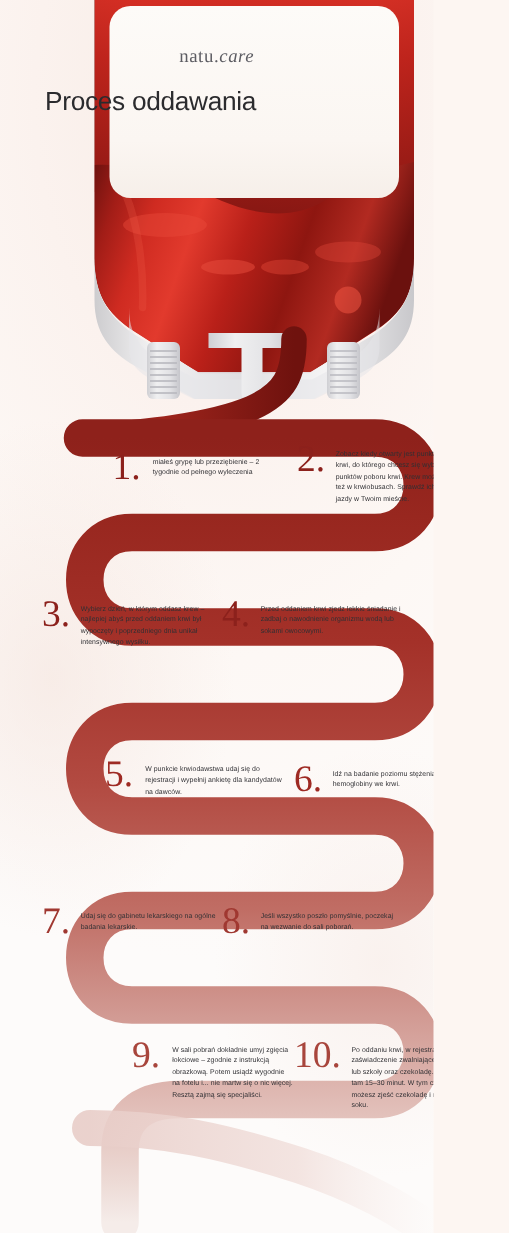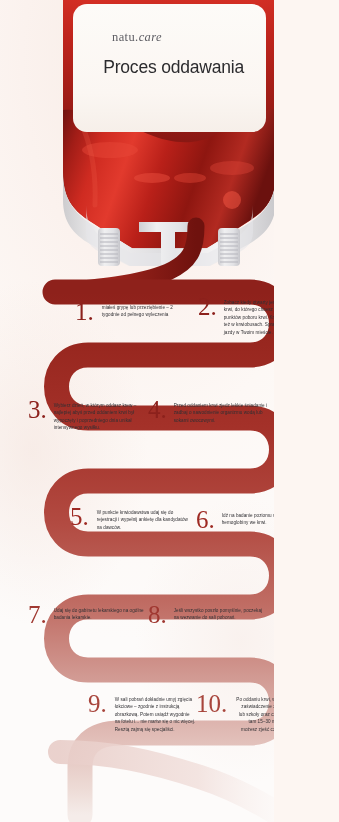--- a/index.html
+++ b/index.html
@@ -10,20 +10,21 @@
     background:#fdf6f2;
     overflow:hidden;
     position:relative;
   }
   .page{
     position:relative;
     width:274px;height:822px;
     overflow:hidden;
     background:
       radial-gradient(120% 70% at 50% 8%, #f7ece6 0%, #fbf2ee 35%, #fdf8f5 65%, #fdfbfa 100%);
+    padding-left: 15px;
   }
 
   
   .bg-wash{
     position:absolute;inset:0;
     background:
       radial-gradient(60% 30% at 12% 55%, rgba(243,226,219,.55) 0%, rgba(243,226,219,0) 70%),
       radial-gradient(55% 25% at 88% 78%, rgba(246,232,226,.5) 0%, rgba(246,232,226,0) 70%);
     pointer-events:none;
   }
@@ -39,21 +40,21 @@
     font-size:12.5px;
     letter-spacing:.4px;
     color:#5d5d63;
     z-index:6;
   }
   .logo .care{font-style:italic;}
 
   .bag-title{
     position:absolute;left:0;right:0;top:55px;
     z-index:6;
-    text-align:right;
+    text-align:left;
     color:#2b2b2e;
     font-size:17.5px;
     line-height:1.38;
     font-weight:400;
     letter-spacing:-.2px;
     padding:0 30px;
     box-sizing:border-box;
   }
 
   
@@ -87,21 +88,21 @@
 
   .s1{left:75px;  top:300px; width:112px;}
   .s2{left:198px; top:295px; width:116px;}
   .s3{left:28px;  top:398px; width:116px;}
   .s4{left:148px; top:398px; width:122px;}
   .s5{left:70px;  top:505px; width:118px;}
   .s6{left:196px; top:508px; width:116px;}
   .s7{left:28px;  top:603px; width:116px;}
   .s8{left:148px; top:603px; width:118px;}
   .s9{left:88px;  top:692px; width:108px;}
-  .s10{left:196px;top:692px; width:118px;text-align:right;}
+  .s10{left:196px;top:692px; width:118px;}
 
   .s1 .txt,.s5 .txt,.s9 .txt{padding-left:8px;}
   .s9 .num,.s10 .num{color:#a8453c;}
   .s7 .num,.s8 .num{color:#a03831;}
 </style>
 </head>
 <body>
 
 <div class="page">
 

